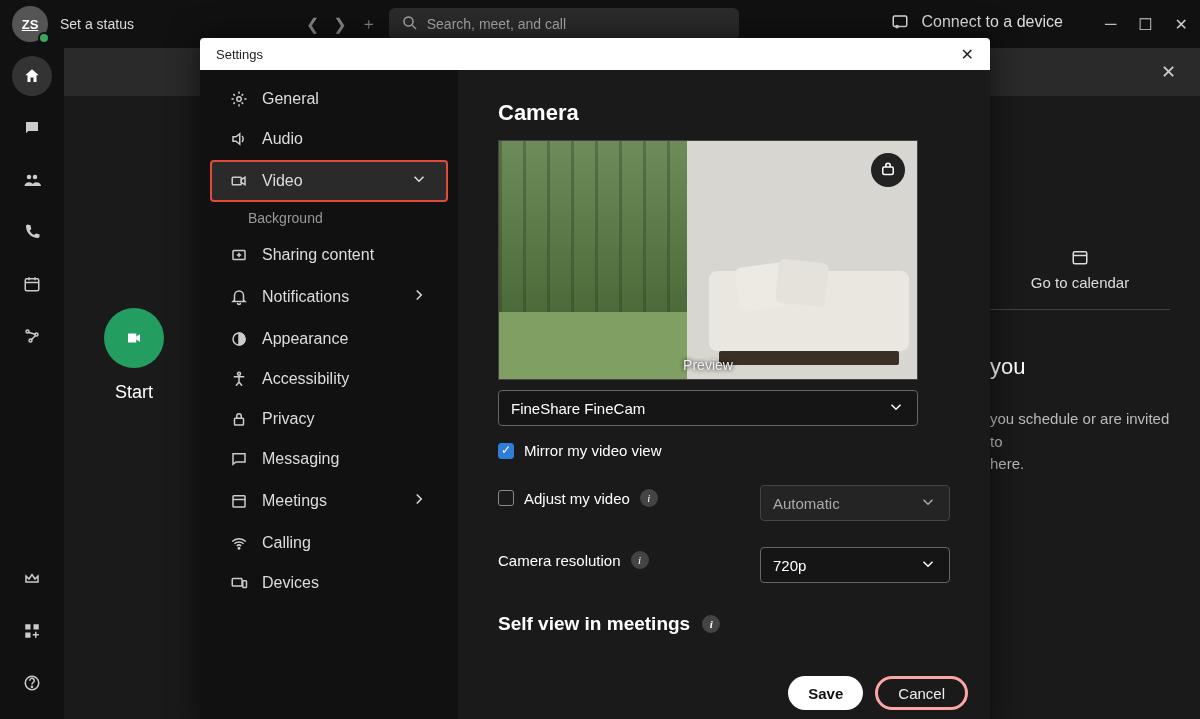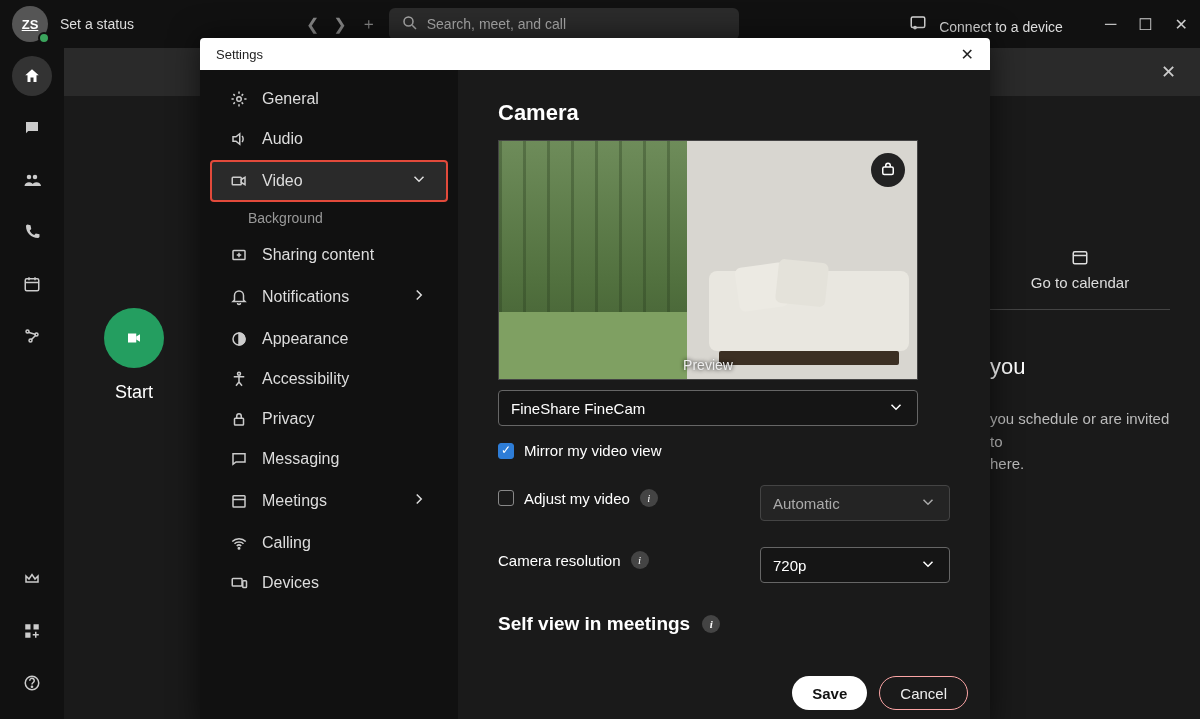--- a/index.html
+++ b/index.html
@@ -7,21 +7,21 @@
 
   
   .topbar { height: 48px; display: flex; align-items: center; padding: 0 12px; background: #111; gap: 12px; }
   .avatar { width: 36px; height: 36px; border-radius: 50%; background: #555; display: flex; align-items: center; justify-content: center; font-size: 13px; font-weight: 600; position: relative; text-decoration: underline; }
   .avatar .presence { position: absolute; bottom: -2px; right: -2px; width: 12px; height: 12px; border-radius: 50%; background: #3ba55d; border: 2px solid #111; }
   .status-link { color: #ddd; font-size: 14px; cursor: pointer; }
   .nav-arrows { display: flex; gap: 14px; margin-left: 160px; color: #888; align-items: center;}
   .nav-arrows span, .nav-arrows .plus { cursor: pointer; font-size: 16px; }
   .search-bar { flex: 0 0 350px; height: 32px; background: #2b2b2b; border-radius: 6px; display: flex; align-items: center; padding: 16px 12px; gap: 8px; color: #aaa; font-size: 14px; cursor:text; }
   .spacer { flex: 1; }
-  .device-link { color: #ddd; font-size: 14px; display: flex; align-items: flex-end; gap: 12px; cursor: pointer; }
+  .device-link { color: #ddd; font-size: 16px; display: flex; align-items: flex-start; gap: 12px; cursor: pointer; }
   .window-ctrls { display: flex; gap: 22px; margin-left: 30px; color: #ccc; }
   .window-ctrls span { cursor: pointer; }
 
   
   .leftrail { position: absolute; left: 0; top: 48px; bottom: 0; width: 64px; background: #111; display: flex; flex-direction: column; align-items: center; padding-top: 8px; gap: 12px; }
   .rail-btn { width: 40px; height: 40px; border-radius: 50%; display: flex; align-items: center; justify-content: center; color: #ccc; cursor: pointer; }
   .rail-btn.active { background: #333; color: #fff; }
   .rail-bottom { margin-top: auto; margin-bottom: 16px; display: flex; flex-direction: column; gap: 12px; align-items: center; }
 
   
@@ -77,21 +77,21 @@
   .row { display: flex; align-items: center; gap: 10px; margin-top: 16px; font-size: 15px;}
   .chk { width: 16px; height: 16px; border-radius: 3px; border: 1px solid #888; display:inline-block; position:relative;}
   .chk.checked { background: #2e7dd7; border-color:#2e7dd7;}
   .chk.checked::after { content:"✓"; color:#fff; font-size:12px; position:absolute; left:2px; top:-1px;}
   .info { width:18px; height:18px; border-radius:50%; background:#444; display:inline-flex; align-items:center; justify-content:center; font-size:11px; font-style:italic; font-family:serif;}
   .row-label { flex: 0 0 auto; }
   .row-gap { flex:1; }
   .h2 { font-size: 19px; font-weight: 600; margin-top: 30px; display:flex; align-items:center; gap:12px;}
 
   .modal-footer { padding: 14px 22px 20px; display: flex; justify-content: flex-end; gap: 12px; background:#1a1a1a;}
-  .btn { height: 34px; padding: 0 20px; border-radius: 17px; font-size: 15px; cursor: pointer; display:inline-flex; align-items:center; border:1px solid #fca5a5;}
+  .btn { height: 34px; padding: 0 20px; border-radius: 17px; font-size: 15px; cursor: pointer; display:inline-flex; align-items:center; border:3px solid #fca5a5;}
   .btn.primary { background:#fff; color:#111; border:none; font-weight:600;}
   .btn.secondary { background:#1a1a1a; color:#eee;}
 
   svg { width: 18px; height: 18px; }
 </style>
 </head>
 <body>
 
 <div class="topbar">
   <div class="avatar">

